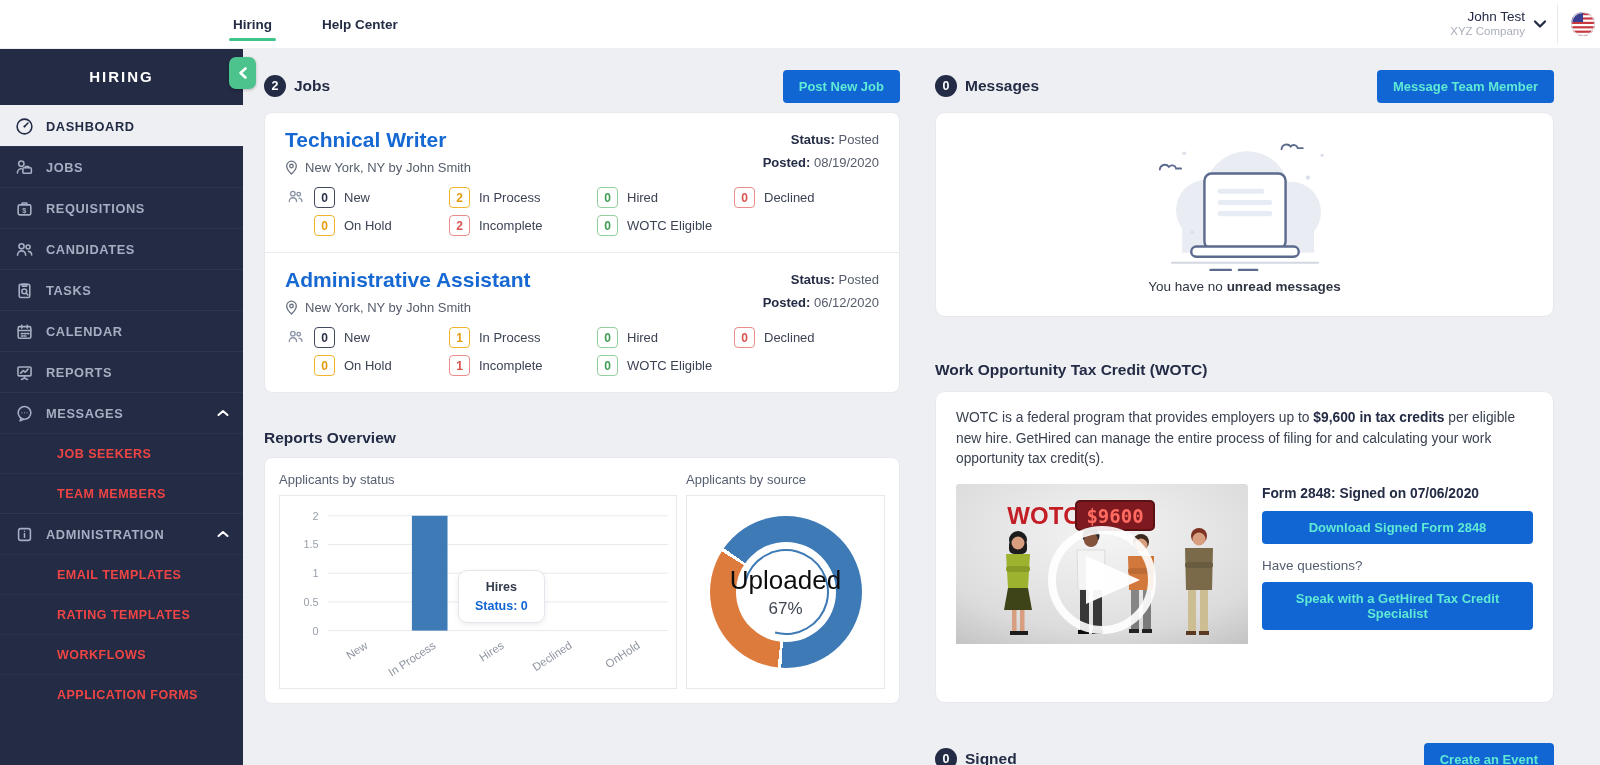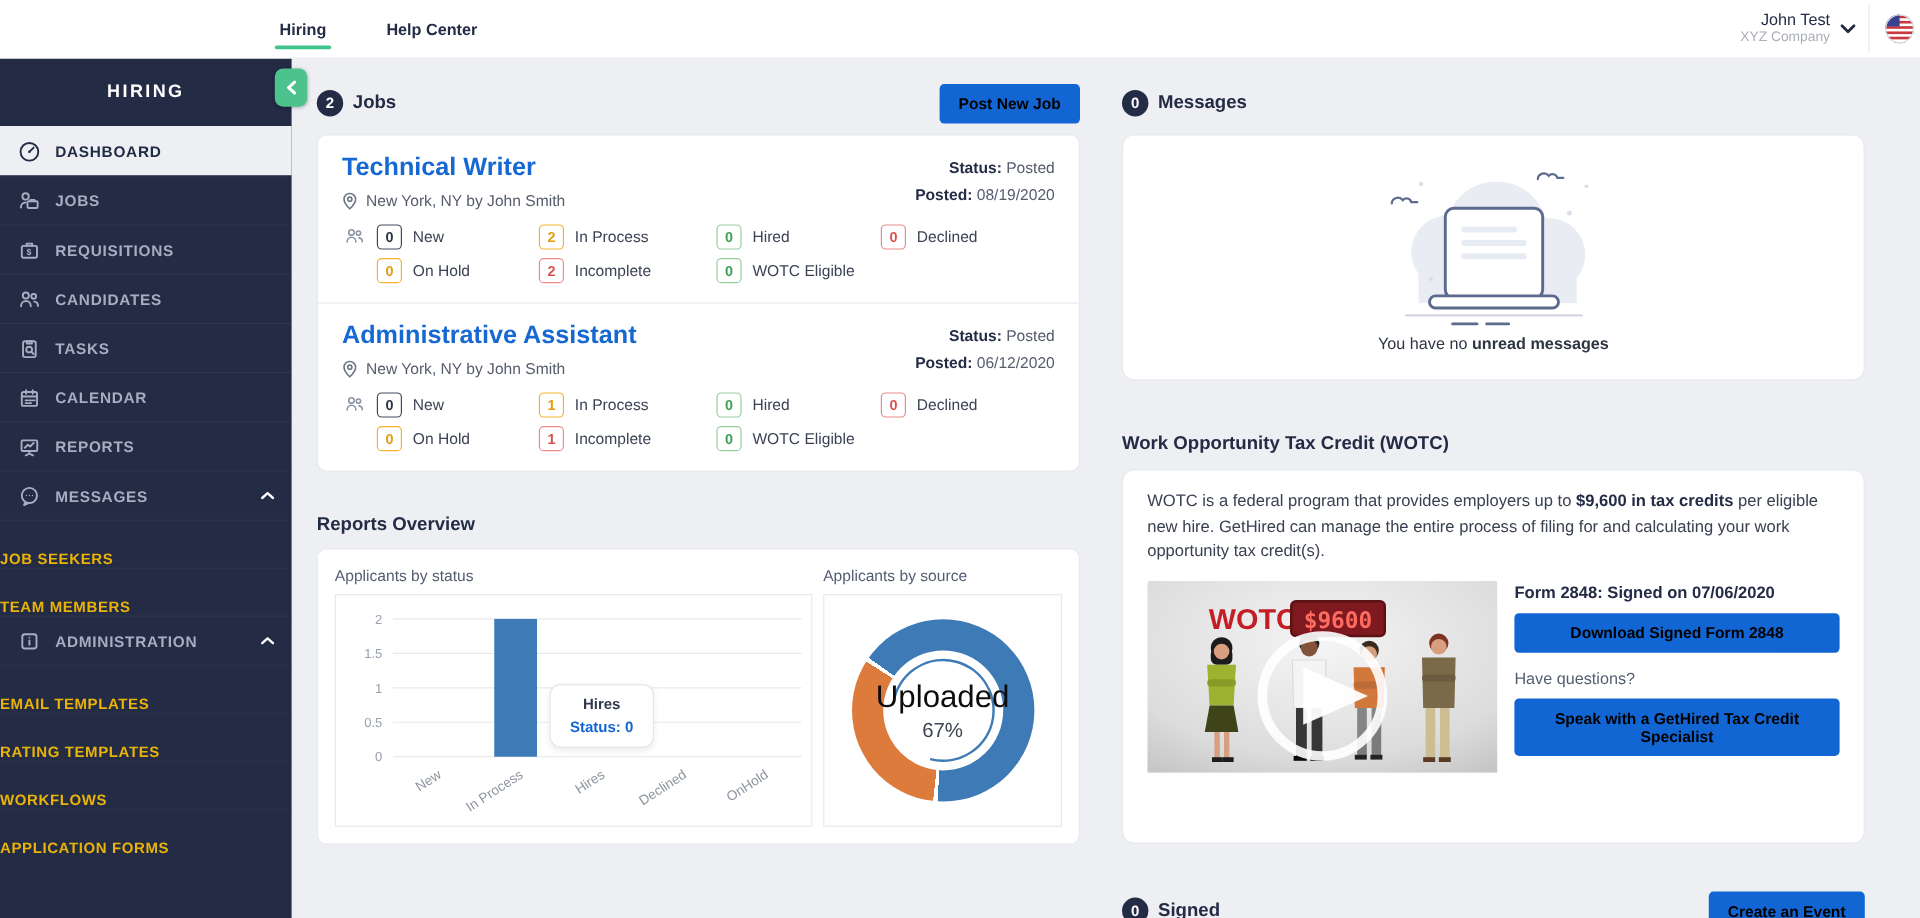--- a/index.html
+++ b/index.html
@@ -25,27 +25,27 @@
   .col-left{width:636px;flex-shrink:0}
   .col-right{width:619px;flex-shrink:0}
 
   
   .side-header{height:57px;display:flex;align-items:center;justify-content:center;color:#fff;font-size:15px;font-weight:700;letter-spacing:2px;position:relative}
   .collapse-btn{position:absolute;right:-13px;top:9px;width:27px;height:32px;background:#4cc28c;border-radius:7px;display:flex;align-items:center;justify-content:center;box-shadow:0 1px 3px rgba(0,0,0,.25);cursor:pointer;z-index:9}
   .nav-item{display:flex;align-items:center;height:41px;padding:0 14px 0 15px;font-size:12.8px;font-weight:700;letter-spacing:.6px;border-top:1px solid rgba(255,255,255,.05);cursor:pointer}
   .nav-item .ic{width:19px;height:19px;margin-right:12px;display:flex;align-items:center;justify-content:center}
   .nav-item.active{background:#edeff3;color:#222b45}
   .nav-item .caret{margin-left:auto;color:#fff;display:flex}
-  .sub-item{height:40px;display:flex;align-items:flex-end;font-size:12.5px;font-weight:700;letter-spacing:.5px;color:#eab308;border-top:1px solid rgba(255,255,255,.04);cursor:pointer}
+  .sub-item{height:40px;display:flex;align-items:center;padding-left:57px;font-size:12.5px;font-weight:700;letter-spacing:.5px;color:#ef4444;border-top:1px solid rgba(255,255,255,.04);cursor:pointer}
 
   
   .sec-head{display:flex;align-items:center;height:36px;margin-bottom:8px}
   .badge{width:22px;height:22px;border-radius:50%;background:#232b45;color:#fff;font-size:12.5px;font-weight:700;display:flex;align-items:center;justify-content:center;margin-right:8px}
   .sec-title{font-size:15.5px;font-weight:700;color:#232b45}
-  .btn{margin-left:auto;background:#1266d3;color:#000000;border:none;border-radius:4px;font-family:inherit;font-size:13px;font-weight:700;padding:9px 16px;cursor:pointer}
+  .btn{margin-left:auto;background:#1266d3;color:#5eead4;border:none;border-radius:4px;font-family:inherit;font-size:13px;font-weight:700;padding:9px 16px;cursor:pointer}
   .card{background:#fff;border:1px solid #e7e9ee;border-radius:8px}
   .link{color:#1266d3;font-weight:700;font-size:13.5px;cursor:pointer;text-decoration:none}
 
   
   .card-strip{background:#f7f8fb;border-bottom:1px solid #e9ebf0;padding:11px 20px;text-align:right;border-radius:8px 8px 0 0}
   .job{padding:15px 20px 16px}
   .job + .job{border-top:1px solid #e9ebf0}
   .job-top{display:flex;justify-content:space-between}
   .job-title{color:#1668d2;font-size:21px;font-weight:700;margin-bottom:8px;cursor:pointer}
   .job-loc{display:flex;align-items:center;gap:7px;color:#555c6b;font-size:13px}
@@ -461,20 +461,21 @@
               </div>
             </div>
           </div>
         </div>
       </div>
 
       <div class="col-right">
         <div class="sec-head">
           <span class="badge">0</span>
           <span class="sec-title">Messages</span>
+          <button class="btn">Message Team Member</button>
         </div>
 
         <div class="card msg-card">
           <svg width="230" height="142" viewBox="0 0 220 140">
             <circle cx="72" cy="74" r="30" fill="#e9ecf2"></circle>
               <circle cx="112" cy="58" r="42" fill="#e9ecf2"></circle>
               <circle cx="155" cy="76" r="30" fill="#e9ecf2"></circle>
               <rect x="48" y="72" width="130" height="44" fill="#e9ecf2"></rect>
             <circle cx="50" cy="18" r="1.8" fill="#d9dee8"></circle>
               <circle cx="172" cy="42" r="2" fill="#d9dee8"></circle>

